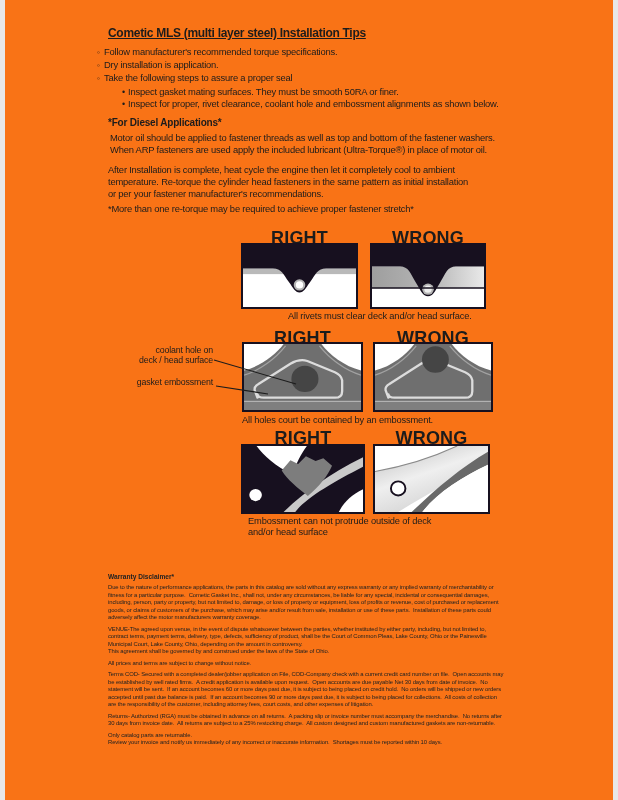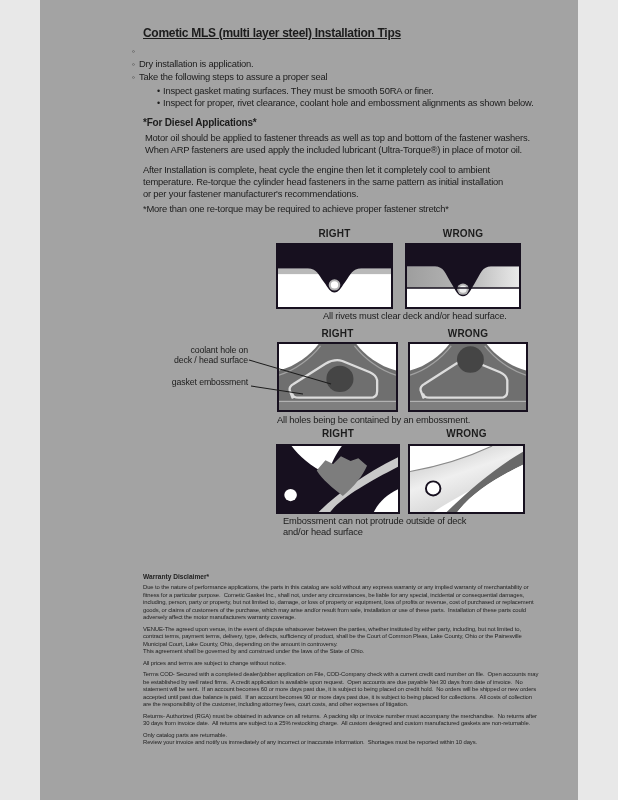--- a/index.html
+++ b/index.html
@@ -1,47 +1,48 @@
 <!DOCTYPE html>
 <html><head>
 <meta charset="utf-8">
 <style>
   html,body{margin:0;padding:0;background:#e8e8e8;}
-  .page{position:relative;width:538px;height:800px;background:#a3a3a3;margin:0 auto;
+  .page{position:relative;width:608px;height:800px;background:#f97316;margin:0 auto;
         font-family:"Liberation Sans",sans-serif;color:#1c1c1c;overflow:hidden;}
   .abs{position:absolute;}
   .title{left:103px;top:26px;font-size:12px;font-weight:700;letter-spacing:-0.3px;
          text-decoration:underline;white-space:nowrap;}
   .tips{left:92px;top:46px;font-size:9.4px;letter-spacing:-0.2px;line-height:12.2px;}
   .tip-row{display:flex;align-items:baseline;}
   .tip-row .mark{width:7px;flex:0 0 7px;font-size:8px;}
   .tip-row.lvl2{padding-left:25px;}
   .tip-row.lvl2 .mark{width:6px;flex:0 0 6px;font-size:9px;}
   .body-text{font-size:9.4px;letter-spacing:-0.2px;line-height:12.2px;white-space:pre;}
   .diesel-head{left:103px;top:117px;font-size:10px;font-weight:700;letter-spacing:-0.2px;}
-  .dg-label{font-size:10px;font-weight:700;text-align:center;letter-spacing:0.2px;}
+  .dg-label{font-size:18px;font-weight:700;text-align:center;letter-spacing:0.2px;}
   .caption{font-size:9.3px;letter-spacing:-0.15px;line-height:10.5px;white-space:pre;}
   .panel{display:block;border:2.5px solid #17101f;box-sizing:border-box;background:#fff;}
   .side-label{font-size:8.8px;line-height:10px;letter-spacing:-0.15px;text-align:right;white-space:pre;}
   .warranty{left:103px;top:573px;width:418px;color:#222;}
   .warranty h3{margin:0 0 4px 0;font-size:6.6px;font-weight:700;}
   .warranty p{margin:0 0 4px 0;font-size:5.9px;line-height:7.5px;letter-spacing:-0.1px;white-space:pre;}
   .footer-code{left:387px;top:759px;font-size:16px;letter-spacing:0.4px;color:#1a1a1a;margin-top:48px;}
   .leader{pointer-events:none;}
 </style>
 </head>
 <body>
 
 <div class="page">
 
   <div class="abs title">Cometic MLS (multi layer steel) Installation Tips</div>
 
   <div class="abs tips">
     <div class="tip-row lvl1">
       <span class="mark">◦</span>
+      <span>Follow manufacturer's recommended torque specifications.</span>
     </div>
     <div class="tip-row lvl1">
       <span class="mark">◦</span>
       <span>Dry installation is application.</span>
     </div>
     <div class="tip-row lvl1">
       <span class="mark">◦</span>
       <span>Take the following steps to assure a proper seal</span>
     </div>
     <div class="tip-row lvl2">
@@ -120,21 +121,21 @@
     <path d="M121,33 C104,28 88,15 78,2" fill="none" stroke="#a2a2a2" stroke-width="1.3"></path>
     <path d="M14,57 L11,49 Q10.5,45 15,42.5 L48,21 Q57,15.5 65.5,18 L94,30 Q100.5,33 101.5,38.5 L101.5,50 Q101.5,57 94,57 L20.5,57 Q14.5,57 14,53.5 Z" fill="none" stroke="#dcdcdc" stroke-width="2.4" stroke-linejoin="round"></path>
     <circle cx="63" cy="16.5" r="14" fill="#454545"></circle>
   </svg>
 
   <svg class="abs leader" style="left:110px;top:340px;" width="390" height="78" viewBox="0 0 390 78">
     <line x1="99" y1="20" x2="181" y2="44" stroke="#1c1c1c" stroke-width="1.1"></line>
     <line x1="101" y1="46" x2="153" y2="54" stroke="#1c1c1c" stroke-width="1.1"></line>
   </svg>
 
-  <div class="abs caption" style="left:237px;top:415px;">All holes being be contained by an embossment.</div>
+  <div class="abs caption" style="left:237px;top:415px;">All holes court be contained by an embossment.</div>
 
   <div class="abs dg-label" style="left:236px;top:428px;width:124px;">RIGHT</div>
   <div class="abs dg-label" style="left:368px;top:428px;width:117px;">WRONG</div>
 
   <svg class="abs panel" style="left:236px;top:444px;" width="124" height="70" viewBox="0 0 124 70" preserveAspectRatio="none">
     <rect width="124" height="70" fill="#17101f"></rect>
     <path d="M14,0 C21,10 34,22 51,30 C55,19 60,8 66,0 Z" fill="#ffffff"></path>
     <path d="M42,70 C60,52 88,30 124,12 L124,22 C94,38 66,54 54,70 Z" fill="#c9c9c9"></path>
     <path d="M40,26 L49,15 L57,19 L65,11 L75,16 L83,13 L92,21 C88,31 79,43 67,53 C56,44 46,36 40,26 Z" fill="#7d7d7d"></path>
     <path d="M124,46 C112,52 104,60 99,70 H124 Z" fill="#ffffff"></path>

